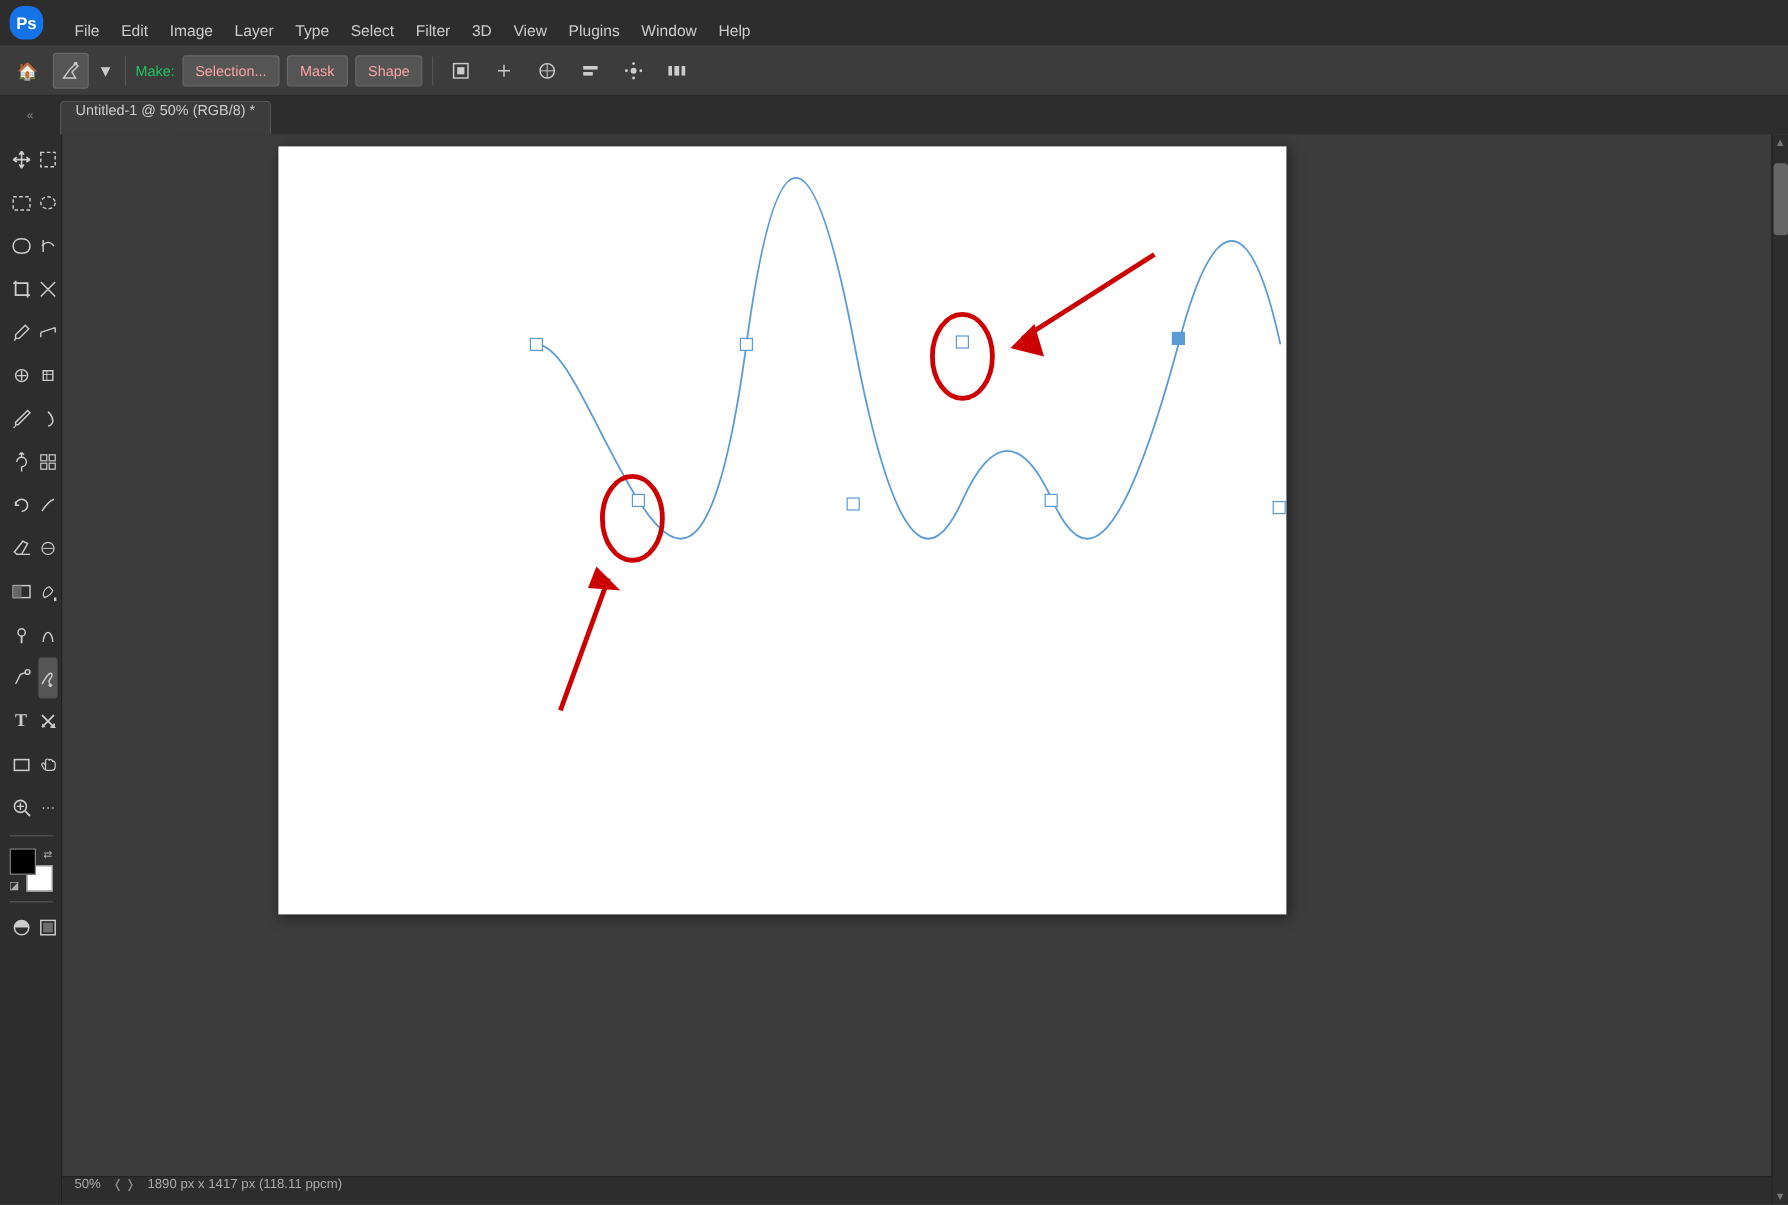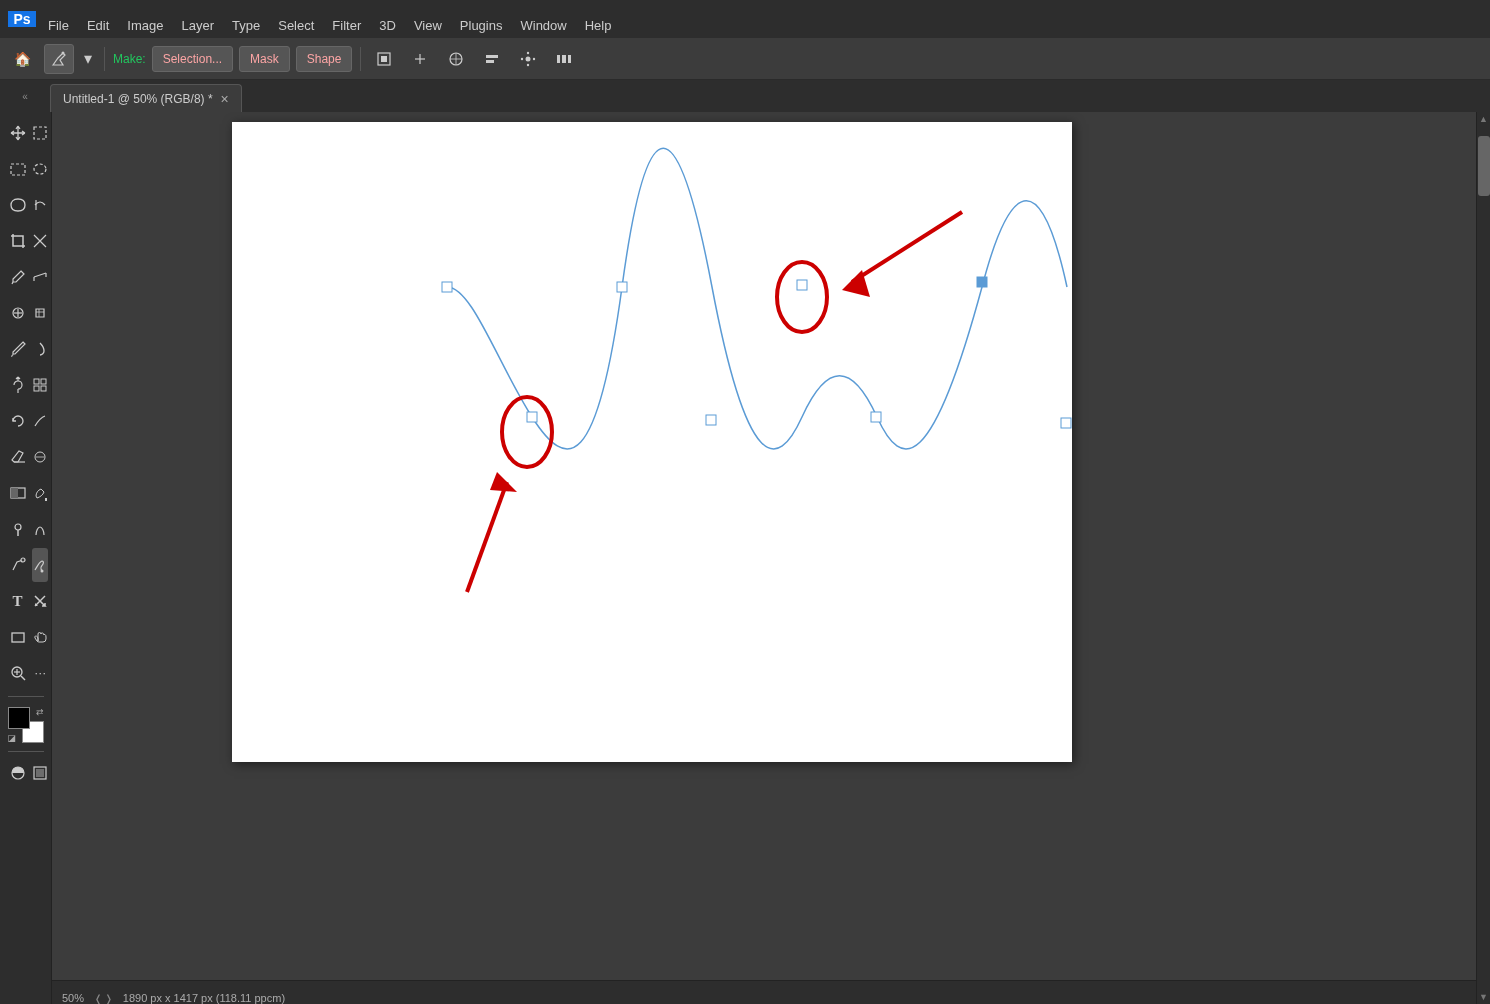--- a/index.html
+++ b/index.html
@@ -9,26 +9,26 @@
     #menubar {
       height: 38px;
       background: #2d2d2d;
       display: flex;
       align-items: center;
       padding: 0 8px;
       gap: 2px;
       flex-shrink: 0;
     }
     .ps-logo {
-      width: 28px; height: 16px;
+      width: 28px; height: 28px;
       background: #1473e6;
-      border-radius: 0;
+      border-radius: 12px;
       display: flex; align-items: center; justify-content: center;
       color: #fff; font-weight: bold; font-size: 14px;
-      margin-right: 2px;
+      margin-right: 16px;
       flex-shrink: 0;
     }
     .menu-item {
       color: #ccc;
       font-size: 13px;
       padding: 4px 8px;
       cursor: pointer;
       border-radius: 3px;
       margin-top: 12px;
     }
@@ -162,20 +162,21 @@
       border-bottom: none;
       border-radius: 4px 4px 0 0;
       padding: 0 12px;
       display: flex;
       align-items: center;
       gap: 8px;
       font-size: 12px;
       color: #ccc;
       cursor: pointer;
       min-width: 120px;
+      flex-direction: column;
     }
     .tab-close {
       font-size: 14px;
       color: #aaa;
       cursor: pointer;
       display: flex; align-items: center;
     }
 
     
     #canvas-area {
@@ -204,21 +205,21 @@
       top: 10px;
       box-shadow: 2px 2px 10px rgba(0,0,0,0.5);
     }
 
     
     #status-bar {
       height: 24px;
       background: #2d2d2d;
       border-top: 1px solid #222;
       display: flex;
-      align-items: flex-end;
+      align-items: flex-start;
       padding: 0 10px;
       gap: 10px;
       font-size: 11px;
       color: #aaa;
       flex-shrink: 0;
     }
     .status-nav {
       display: flex; align-items: center; gap: 2px;
     }
     .status-arrow {

